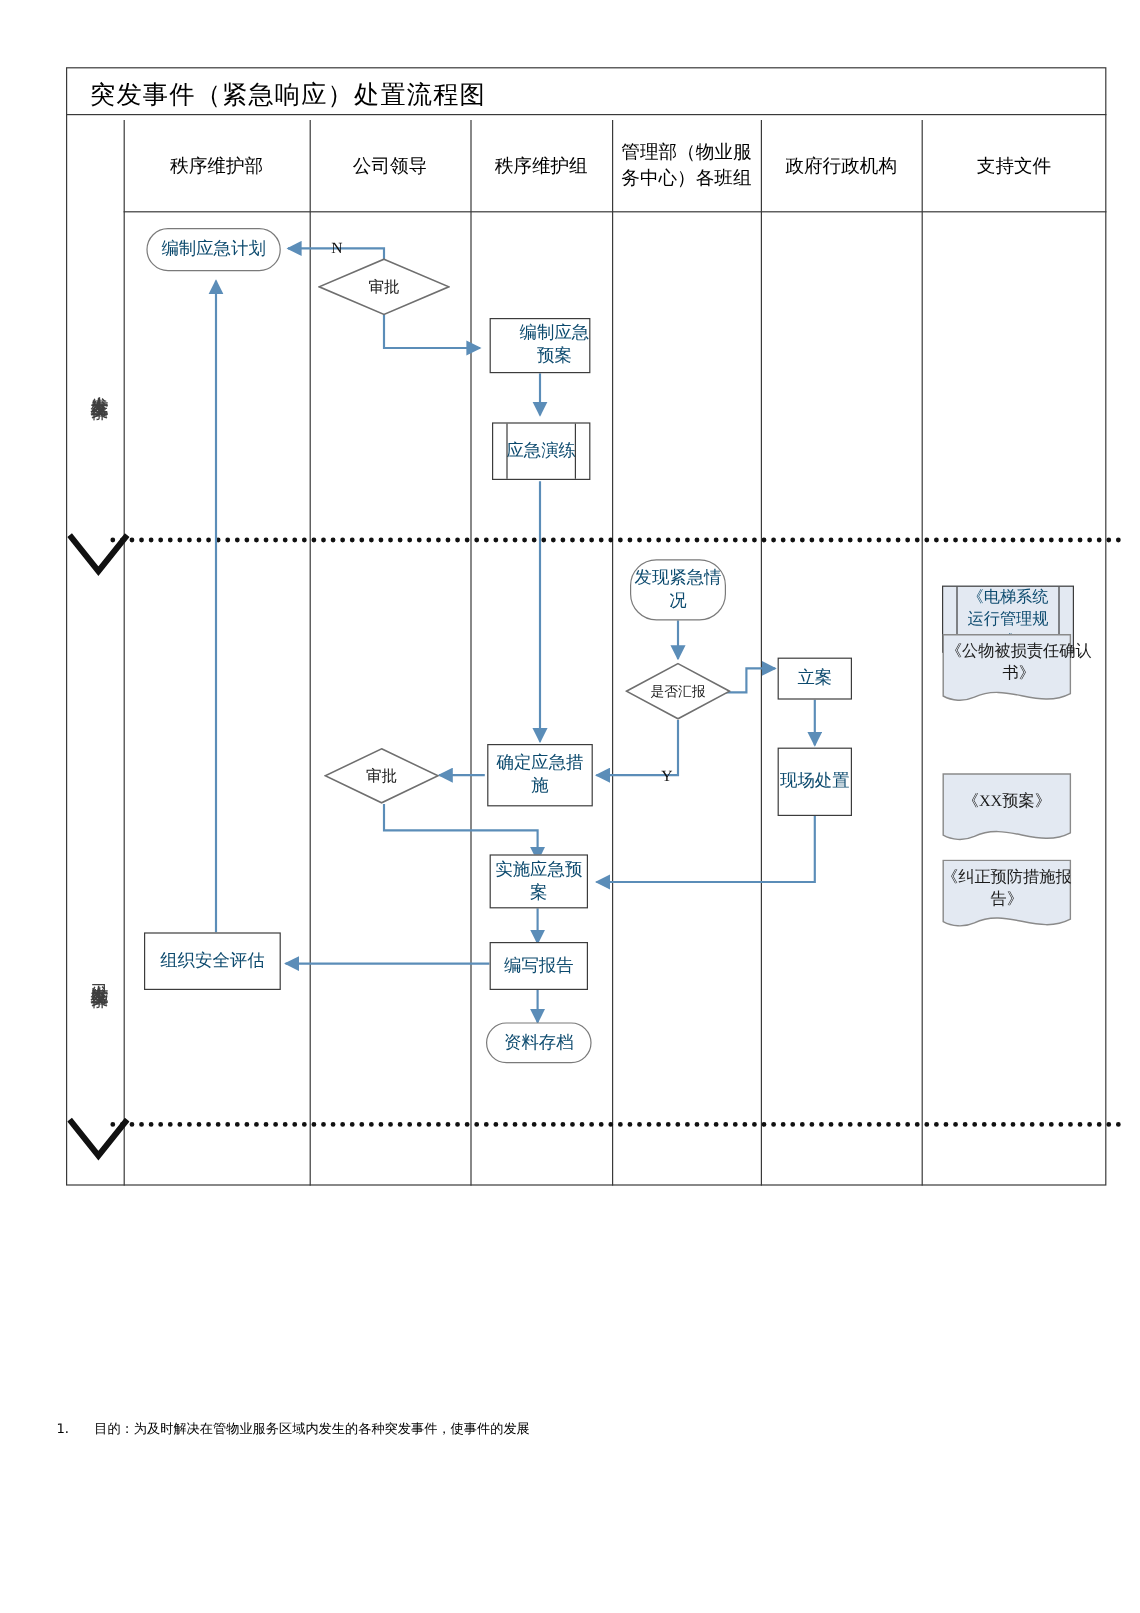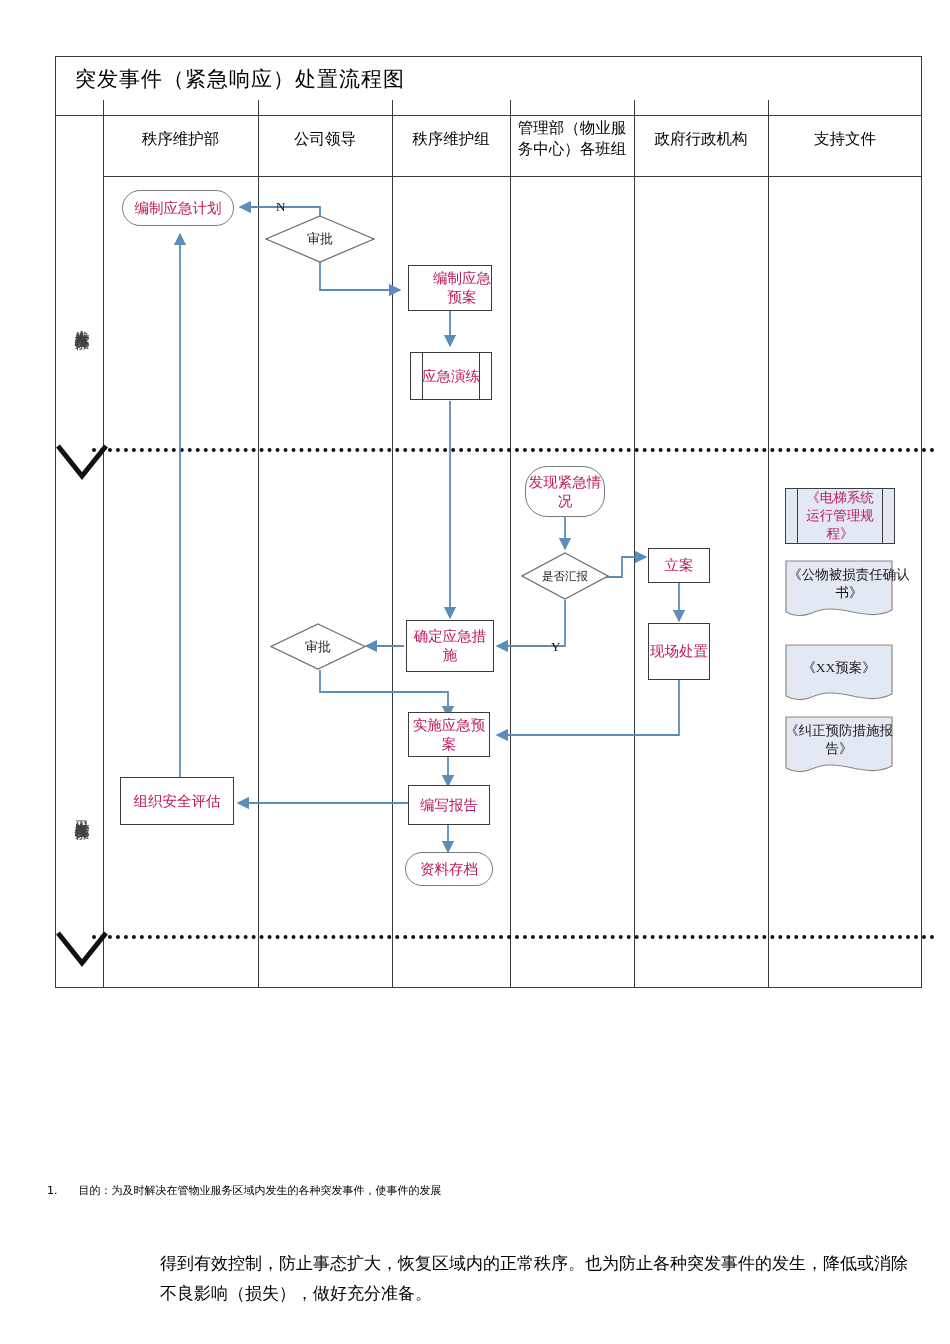--- a/index.html
+++ b/index.html
@@ -6,21 +6,21 @@
   body{
     width:950px;height:1344px;background:#ffffff;
     font-family:"Liberation Serif","DejaVu Serif",serif;
     color:#000;position:relative;overflow:hidden;
   }
   #sheet{position:absolute;left:0;top:0;width:950px;height:1344px;}
 
   
   .frame{position:absolute;left:55px;top:56px;width:867px;height:932px;
          border:1.6px solid #3a3a3a;box-sizing:border-box;background:#fff;}
-  .titlebar{position:absolute;left:55px;top:56px;width:867px;height:60px;
+  .titlebar{position:absolute;left:55px;top:56px;width:867px;height:40px;
             box-sizing:border-box;border-bottom:1.4px solid #3a3a3a;}
   .title-text{position:absolute;left:20px;top:9px;font-size:21px;letter-spacing:1px;}
 
   .vline{position:absolute;background:#3a3a3a;width:1.3px;}
   .hline{position:absolute;background:#3a3a3a;height:1.3px;}
 
   .colhead{position:absolute;text-align:center;font-size:15.5px;line-height:21px;
            display:flex;align-items:center;justify-content:center;}
 
   
@@ -28,21 +28,21 @@
           font-size:15px;line-height:20px;letter-spacing:1px;color:#3f3f3f;
           white-space:nowrap;}
 
   
   .dashsep{position:absolute;height:0;border-top:4px dotted #111;}
   .chev{position:absolute;}
 
   
   .shape{position:absolute;box-sizing:border-box;display:flex;align-items:center;
          justify-content:center;text-align:center;font-size:14.5px;line-height:19px;
-         color:#be185d;background:#fff;}
+         color:#0c4a6e;background:#fff;}
   .proc{border:1.6px solid #3c3c3c;}
   .term{border:1.4px solid #7a7a7a;border-radius:22px;}
   .predef{border:1.6px solid #3c3c3c;}
   .predef:before,.predef:after{content:"";position:absolute;top:0;bottom:0;
          width:0;border-left:1.5px solid #3c3c3c;}
   .predef:before{left:11px;} .predef:after{right:11px;}
   .diamond-wrap{position:absolute;}
   .diamond-wrap svg{position:absolute;left:0;top:0;}
   .diamond-txt{position:absolute;left:0;top:0;right:0;bottom:0;display:flex;
        align-items:center;justify-content:center;font-size:13px;color:#1a1a1a;text-align:center;}
@@ -226,21 +226,21 @@
 
   <div class="shape proc" style="left:120px;top:777px;width:114px;height:48px;">
     <span>组织安全评估</span>
   </div>
 
   <div class="shape proc predef" style="left:785px;top:488px;width:110px;height:56px;
        background:#e3e9f2;font-size:13.5px;line-height:18px;padding:0 14px;">
     <span>《电梯系统运行管理规程》</span>
   </div>
 
-  <div class="docshape" style="left:785px;top:560px;width:128px;height:62px;">
+  <div class="docshape" style="left:785px;top:528px;width:128px;height:62px;">
     <svg width="108" height="62" viewBox="0 0 108 62" preserveAspectRatio="none">
       <path d="M1,1 H107 V50 C 80,64 54,40 27,53 C 18,57 8,56 1,52 Z" fill="#e3e9f2" stroke="#8a8a8a" stroke-width="1.2"></path>
     </svg>
     <div class="doctxt" style="height:48px;">
         <span>《公物被损责任确认书》</span>
       </div>
   </div>
 
   <div class="docshape" style="left:785px;top:716px;width:108px;height:62px;">
     <svg width="108" height="62" viewBox="0 0 108 62" preserveAspectRatio="none">
@@ -258,15 +258,14 @@
     <div class="doctxt" style="height:48px;">
         <span>《XX预案》</span>
       </div>
   </div>
 
   <div class="para p1">
     <span>1.</span>
     <span style="display:inline-block;width:14px;"></span>
     <span>目的：为及时解决在管物业服务区域内发生的各种突发事件，使事件的发展</span>
   </div>
-  <div class="para p2">得到有效控制，防止事态扩大，恢复区域内的正常秩序。也为防止各种突发事件的发生，降低或消除不良影响（损失），做好充分准备。</div>
 
 </div>
 
 </body></html>

